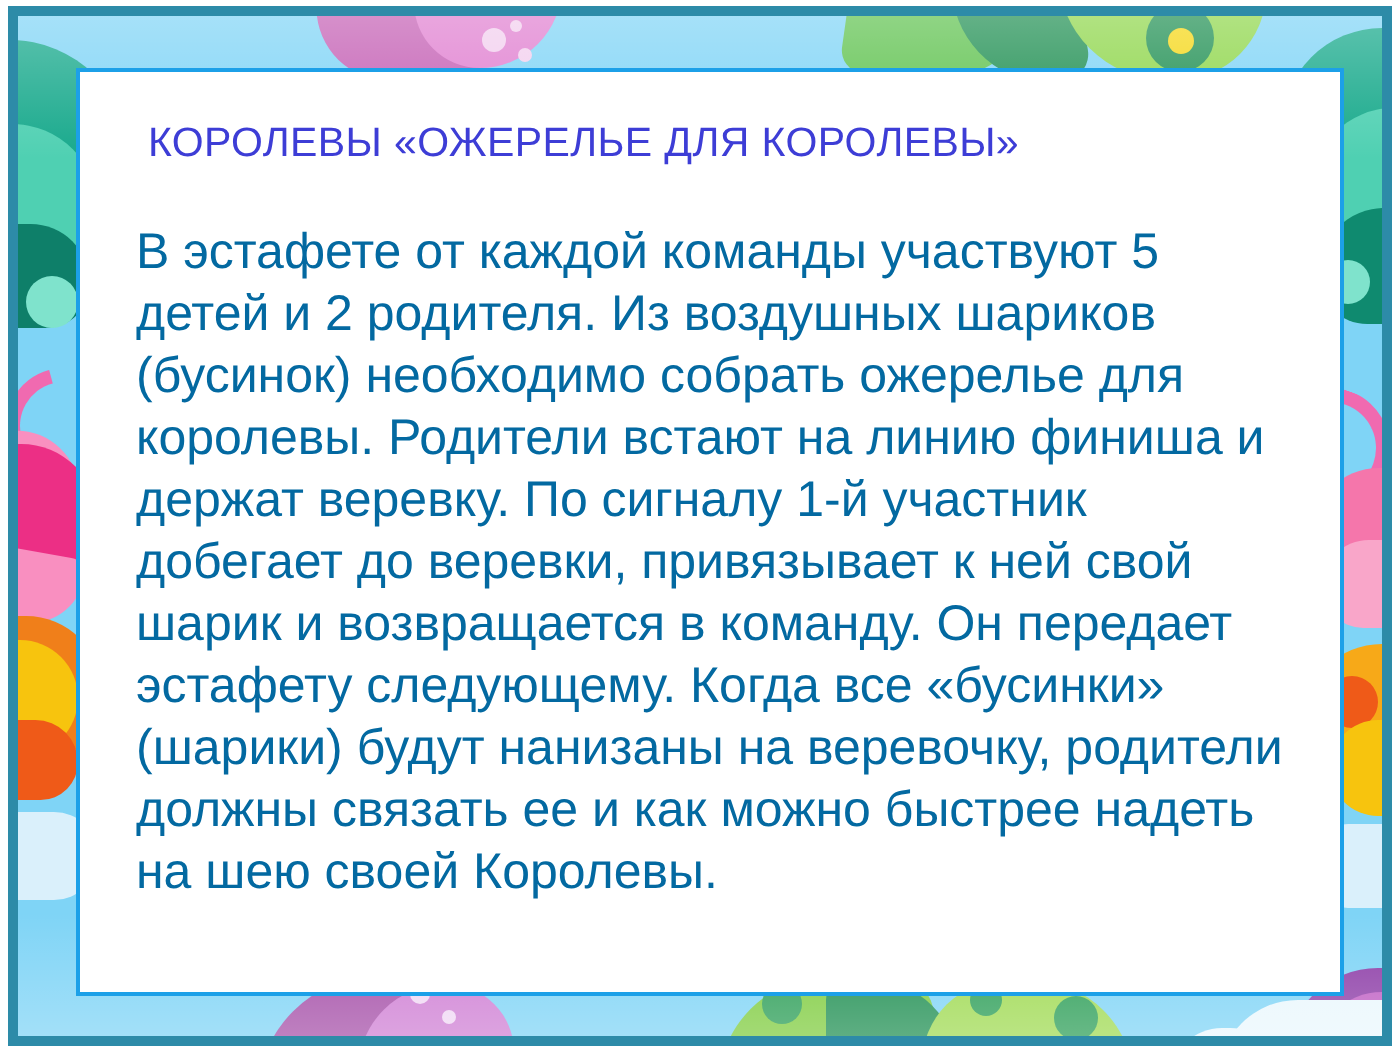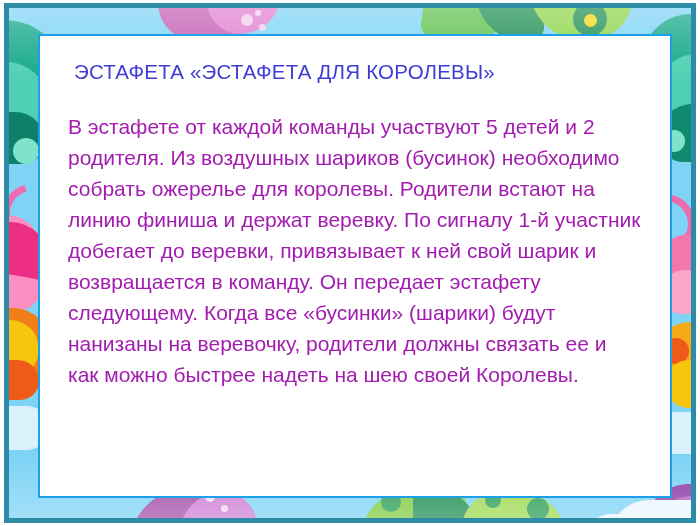--- a/index.html
+++ b/index.html
@@ -139,22 +139,22 @@
   .title{
     color:#3d3dd6;
     font-size:20.5px;
     font-weight:400;
     letter-spacing:.2px;
     margin:24px 0 0 34px;
     white-space:nowrap;
   }
 
   .body-text{
-    color:#a21caf;
-    font-size:21px;
+    color:#0369a1;
+    font-size:25px;
     line-height:31px;
     margin:27px 28px 0 28px;
     font-weight:400;
   }
   .body-text p{margin:0;}
 </style>
 </head>
 <body>
 
 <div class="slide">
@@ -220,20 +220,20 @@
       <div class="shape b-gdot1"></div>
       <div class="shape b-gdot2"></div>
       <div class="shape b-gdot3"></div>
 
       <div class="shape b-cloud2"></div>
       <div class="shape b-cloud1"></div>
 
     </div>
 
     <div class="card">
-      <div class="title">ЭСТАФЕТА «ЭСТАФЕТА ДЛЯ КОРОЛЕВЫ»</div>
+      <div class="title">КОРОЛЕВЫ «ОЖЕРЕЛЬЕ ДЛЯ КОРОЛЕВЫ»</div>
       <div class="body-text">
         <p>В эстафете от каждой команды участвуют 5 детей и 2 родителя. Из воздушных шариков (бусинок) необходимо собрать ожерелье для королевы. Родители встают на линию финиша и держат веревку. По сигналу 1-й участник добегает до веревки, привязывает к ней свой шарик и возвращается в команду. Он передает эстафету следующему. Когда все «бусинки» (шарики) будут нанизаны на веревочку, родители должны связать ее и как можно быстрее надеть на шею своей Королевы.</p>
       </div>
     </div>
 
   </div>
 </div>
 
 </body></html>

